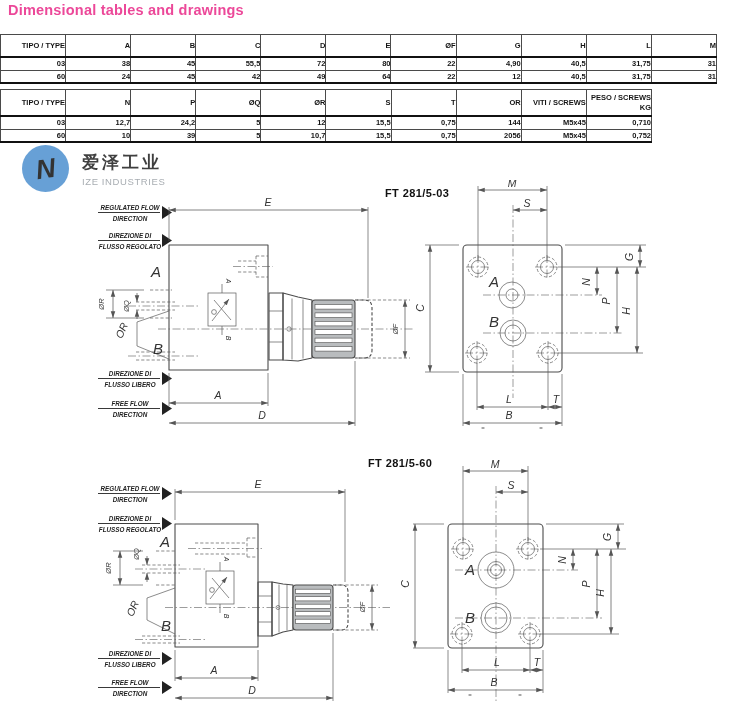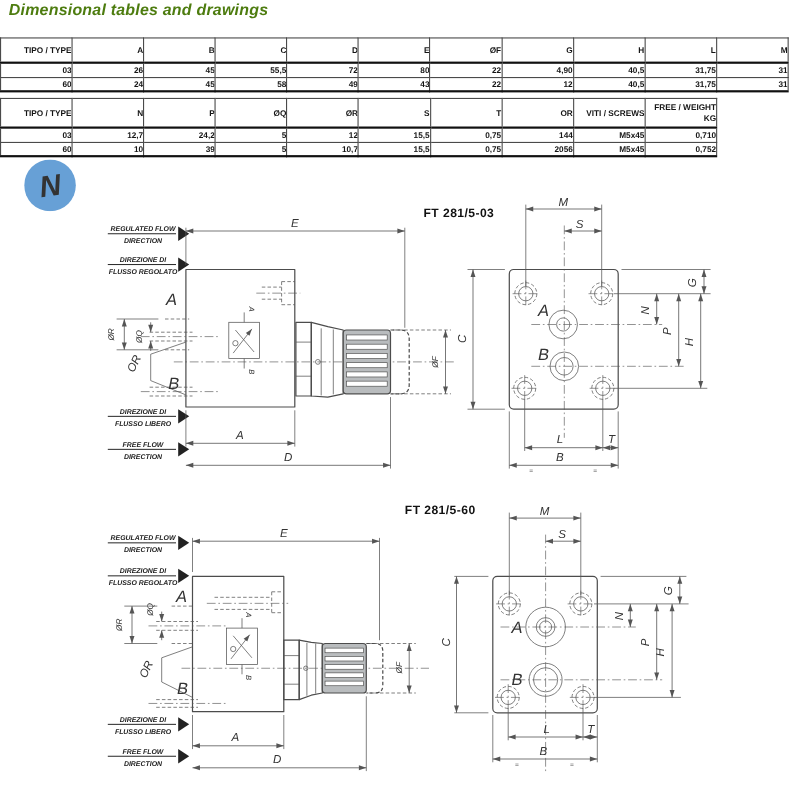--- a/index.html
+++ b/index.html
@@ -1,18 +1,18 @@
 <!DOCTYPE html>
 <html><head>
 <meta charset="utf-8">
 <style>
   html,body{margin:0;padding:0;background:#fff;}
   body{width:730px;height:720px;position:relative;font-family:"Liberation Sans",sans-serif;overflow:hidden;}
   .page{position:absolute;inset:0;background:#fff;}
-  h1.title{position:absolute;left:8px;top:2px;margin:0;font-size:14.5px;font-weight:bold;color:#4d7c0f;letter-spacing:.2px;font-style:italic;}
+  h1.title{position:absolute;left:8px;top:2px;margin:0;font-size:14.5px;font-weight:bold;color:#ec4899;letter-spacing:.2px;}
   table.dim-table{position:absolute;left:0;border-collapse:collapse;table-layout:fixed;text-align:right;
     font-size:7.5px;font-weight:bold;color:#141414;}
   #t1{top:34px;width:717px;}
   #t2{top:89px;width:652px;}
   .dim-table th,.dim-table td{border:1px solid #4a4a4a;padding:0;overflow:hidden;}
   .dim-table th{white-space:pre-line;line-height:1.3;border-bottom:2px solid #111;}
   #t1 th{height:21px;} #t2 th{height:25px;}
   .dim-table td{height:11.5px;margin-top:42px;}
   .dim-table{border-bottom:2px solid #111;}
   .logo{position:absolute;left:22px;top:145px;display:flex;align-items:center;gap:13px;}
@@ -58,59 +58,59 @@
           <th>ØF</th>
           <th>G</th>
           <th>H</th>
           <th>L</th>
           <th>M</th>
         </tr>
       </thead>
       <tbody>
         <tr>
           <td>03</td>
-          <td>26</td>
+          <td>38</td>
           <td>45</td>
           <td>55,5</td>
           <td>72</td>
           <td>80</td>
           <td>22</td>
           <td>4,90</td>
           <td>40,5</td>
           <td>31,75</td>
           <td>31</td>
         </tr>
         <tr>
           <td>60</td>
           <td>24</td>
           <td>45</td>
-          <td>58</td>
+          <td>42</td>
           <td>49</td>
-          <td>43</td>
+          <td>64</td>
           <td>22</td>
           <td>12</td>
           <td>40,5</td>
           <td>31,75</td>
           <td>31</td>
         </tr>
       </tbody>
     </table>
   <table class="dim-table" id="t2">
       <thead>
         <tr>
           <th>TIPO / TYPE</th>
           <th>N</th>
           <th>P</th>
           <th>ØQ</th>
           <th>ØR</th>
           <th>S</th>
           <th>T</th>
           <th>OR</th>
           <th>VITI / SCREWS</th>
-          <th>FREE / WEIGHT
+          <th>PESO / SCREWS
 KG</th>
         </tr>
       </thead>
       <tbody>
         <tr>
           <td>03</td>
           <td>12,7</td>
           <td>24,2</td>
           <td>5</td>
           <td>12</td>
@@ -133,20 +133,24 @@
           <td>0,752</td>
         </tr>
       </tbody>
     </table>
 
   <div class="logo">
     <svg width="47" height="47">
       <circle cx="23.5" cy="23.5" r="23.5" fill="#67a0d6"></circle>
       <text x="23.5" y="33" text-anchor="middle" font-size="27" font-weight="bold" font-style="italic" fill="#ffffff" transform="rotate(-8 23.5 23.5)">N</text>
     </svg>
+    <div class="logo-text">
+      <div class="logo-cn">爱泽工业</div>
+      <div class="logo-en">IZE INDUSTRIES</div>
+    </div>
   </div>
 
   <svg class="draw" id="d1" viewBox="0 0 730 270">
     <defs>
       <marker id="ar1" markerWidth="10" markerHeight="8" refX="9.5" refY="4" orient="auto-start-reverse">
         <path d="M0.5,1 L9.5,4 L0.5,7 Z" fill="#555"></path>
       </marker>
     </defs>
 
     <text class="ttl" x="385" y="17">FT 281/5-03</text>

